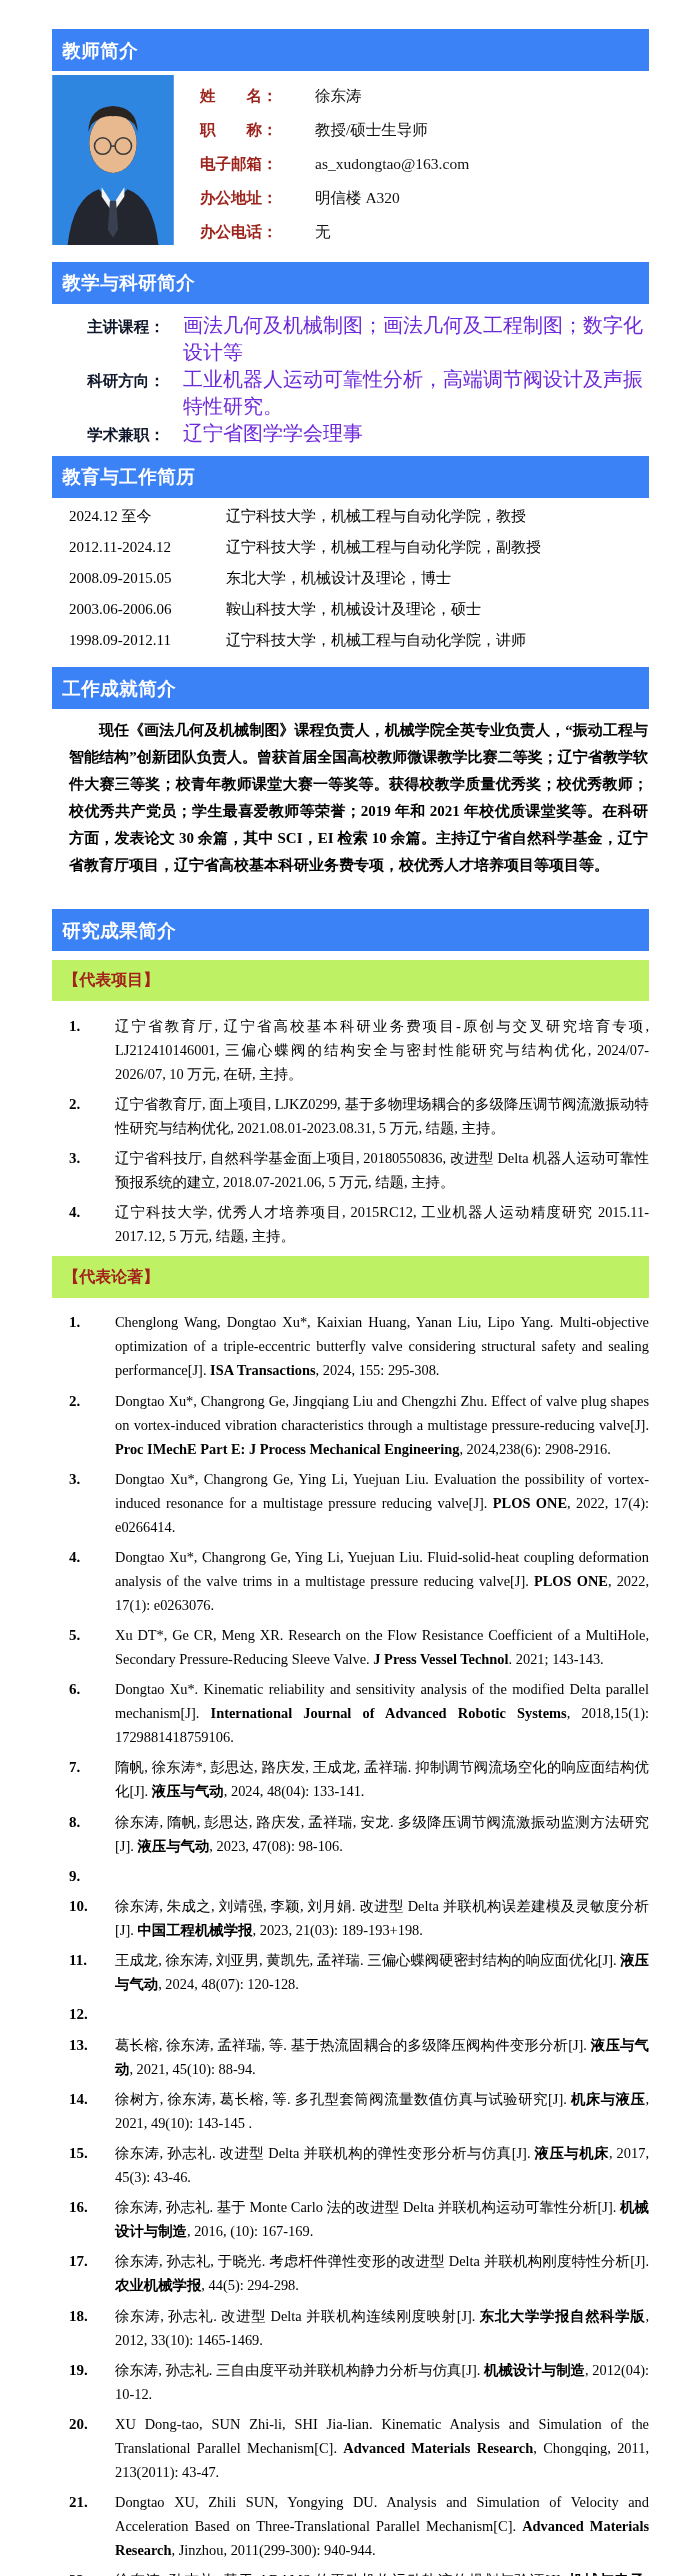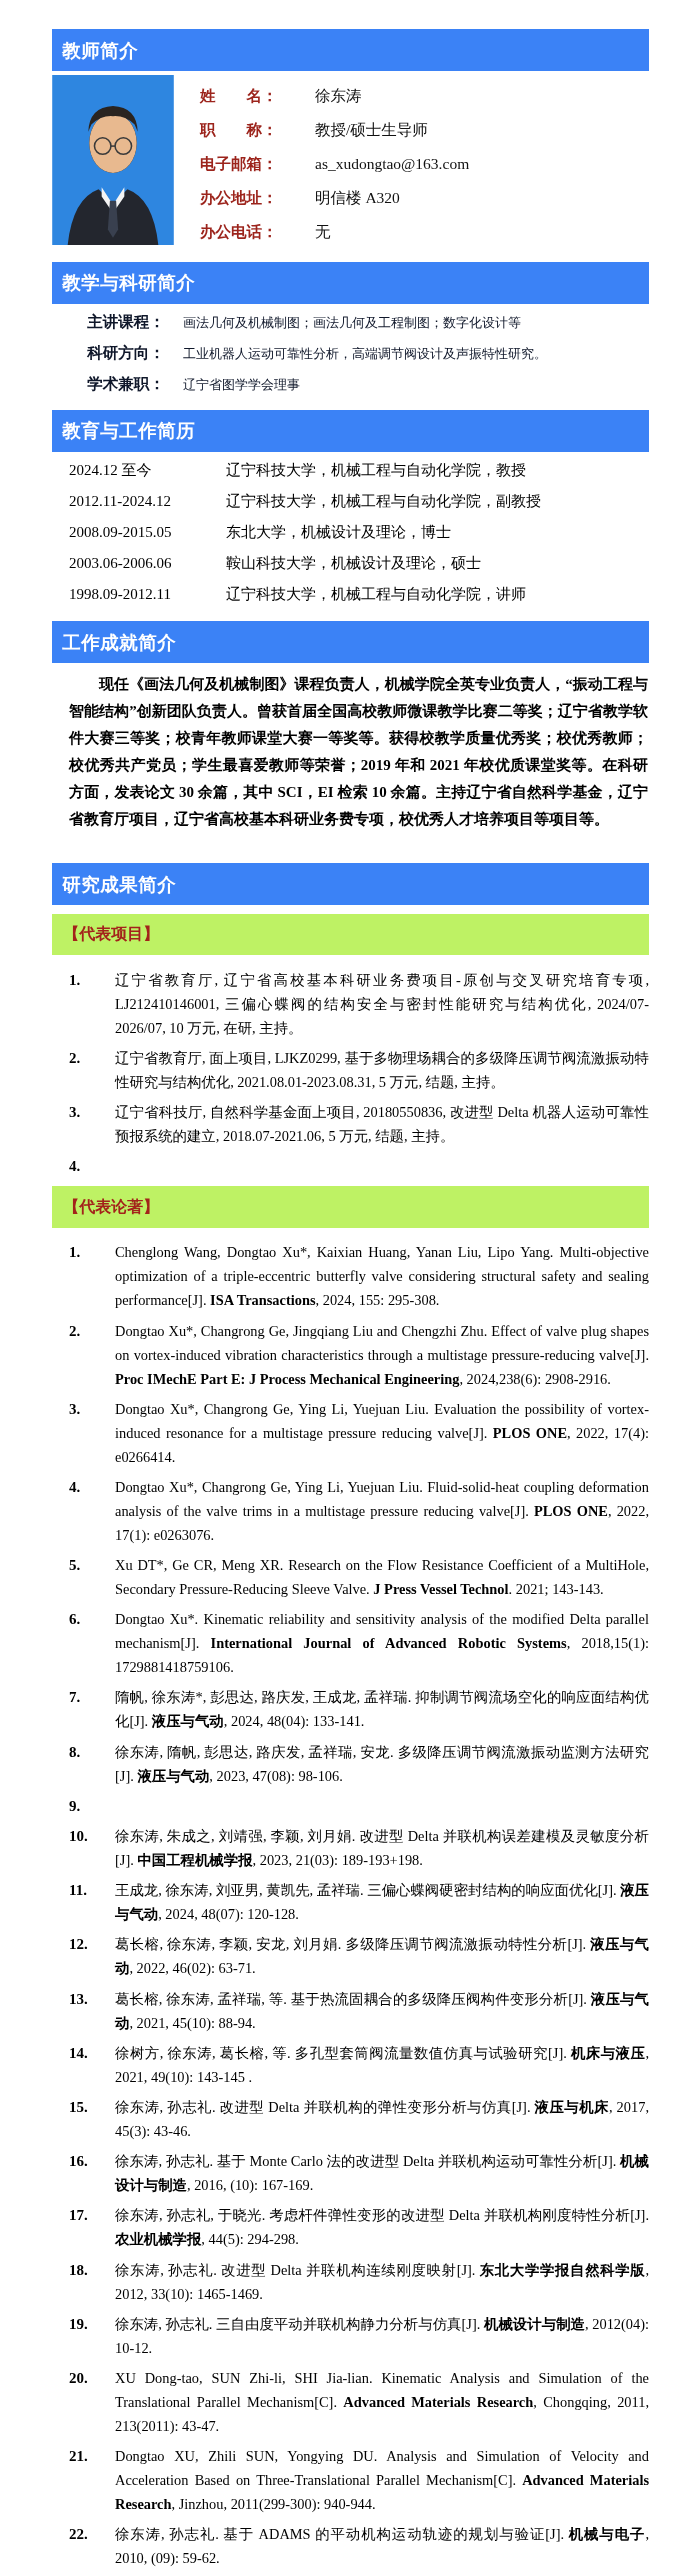--- a/index.html
+++ b/index.html
@@ -20,21 +20,21 @@
   .profile { display:flex; margin-top:4.1px; }
   .photo { width:122px; height:170px; flex:0 0 auto; }
   .fields { margin-left:26px; padding-top:11.3px; }
   .frow { display:flex; align-items:baseline; height:34px;gap:22px; }
   .flabel { color:#9C241C; font-weight:bold; font-size:15.5px; width:93px; font-family:"Liberation Sans",sans-serif; }
   .fvalue { font-size:15.5px; color:#111; }
   
   .kvblock { margin-top:8.2px; }
   .kvrow { display:flex; align-items:baseline; min-height:31px; padding-left:17px; }
   .kvlabel { color:#0f172a; font-weight:bold; font-size:15.5px; width:114px; flex:0 0 auto; font-family:"Liberation Sans",sans-serif;text-align:center; }
-  .kvvalue { font-size:13px; color:#0f172a; }
+  .kvvalue { font-size:20px; color:#6d28d9; }
   
   .edu { margin-top:9.3px; }
   .edurow { display:flex; min-height:31px; padding-left:17px; align-items:baseline; }
   .eduperiod { width:157px; flex:0 0 auto; font-size:15px; }
   .edudesc { font-size:15px; }
   .section-gap { margin-top:5.2px; }
   
   .para {
     margin-top:8px; padding-left:17px; padding-right:1px;
     font-size:15px; line-height:27px; text-align:justify;font-weight:bold;
@@ -184,20 +184,21 @@
       <div class="txt">辽宁省教育厅, 面上项目, LJKZ0299, 基于多物理场耦合的多级降压调节阀流激振动特性研究与结构优化, 2021.08.01-2023.08.31, 5 万元, 结题, 主持。</div>
     </div>
 
     <div class="li">
       <div class="num">3.</div>
       <div class="txt">辽宁省科技厅, 自然科学基金面上项目, 20180550836, 改进型 Delta 机器人运动可靠性预报系统的建立, 2018.07-2021.06, 5 万元, 结题, 主持。</div>
     </div>
 
     <div class="li">
       <div class="num">4.</div>
+      <div class="txt">辽宁科技大学, 优秀人才培养项目, 2015RC12, 工业机器人运动精度研究 2015.11-2017.12, 5 万元, 结题, 主持。</div>
     </div>
   </div>
 
 <div class="subbar">【代表论著】</div>
 
 <div class="list">
 
     <div class="li">
       <div class="num">1.</div>
       <div class="txt"><span>Chenglong Wang, Dongtao Xu*, Kaixian Huang, Yanan Liu, Lipo Yang. Multi-objective optimization of a triple-eccentric butterfly valve considering structural safety and sealing performance[J]. </span><span class="jn">ISA Transactions</span><span>, 2024, 155: 295-308.</span></div>
@@ -247,21 +248,20 @@
       <div class="txt"><span>徐东涛, 朱成之, 刘靖强, 李颖, 刘月娟. 改进型 Delta 并联机构误差建模及灵敏度分析[J]. </span><span class="jn">中国工程机械学报</span><span>, 2023, 21(03): 189-193+198.</span></div>
     </div>
 
     <div class="li">
       <div class="num">11.</div>
       <div class="txt"><span>王成龙, 徐东涛, 刘亚男, 黄凯先, 孟祥瑞. 三偏心蝶阀硬密封结构的响应面优化[J]. </span><span class="jn">液压与气动</span><span>, 2024, 48(07): 120-128.</span></div>
     </div>
 
     <div class="li">
       <div class="num">12.</div>
-      <div class="txt"><span>葛长榕, 徐东涛, 李颖, 安龙, 刘月娟. 多级降压调节阀流激振动特性分析[J]. </span><span class="jn">液压与气动</span><span>, 2022, 46(02): 63-71.</span></div>
     </div>
 
     <div class="li">
       <div class="num">13.</div>
       <div class="txt"><span>葛长榕, 徐东涛, 孟祥瑞, 等. 基于热流固耦合的多级降压阀构件变形分析[J]. </span><span class="jn">液压与气动</span><span>, 2021, 45(10): 88-94.</span></div>
     </div>
 
     <div class="li">
       <div class="num">14.</div>
       <div class="txt"><span>徐树方, 徐东涛, 葛长榕, 等. 多孔型套筒阀流量数值仿真与试验研究[J]. </span><span class="jn">机床与液压</span><span>, 2021, 49(10): 143-145 .</span></div>

